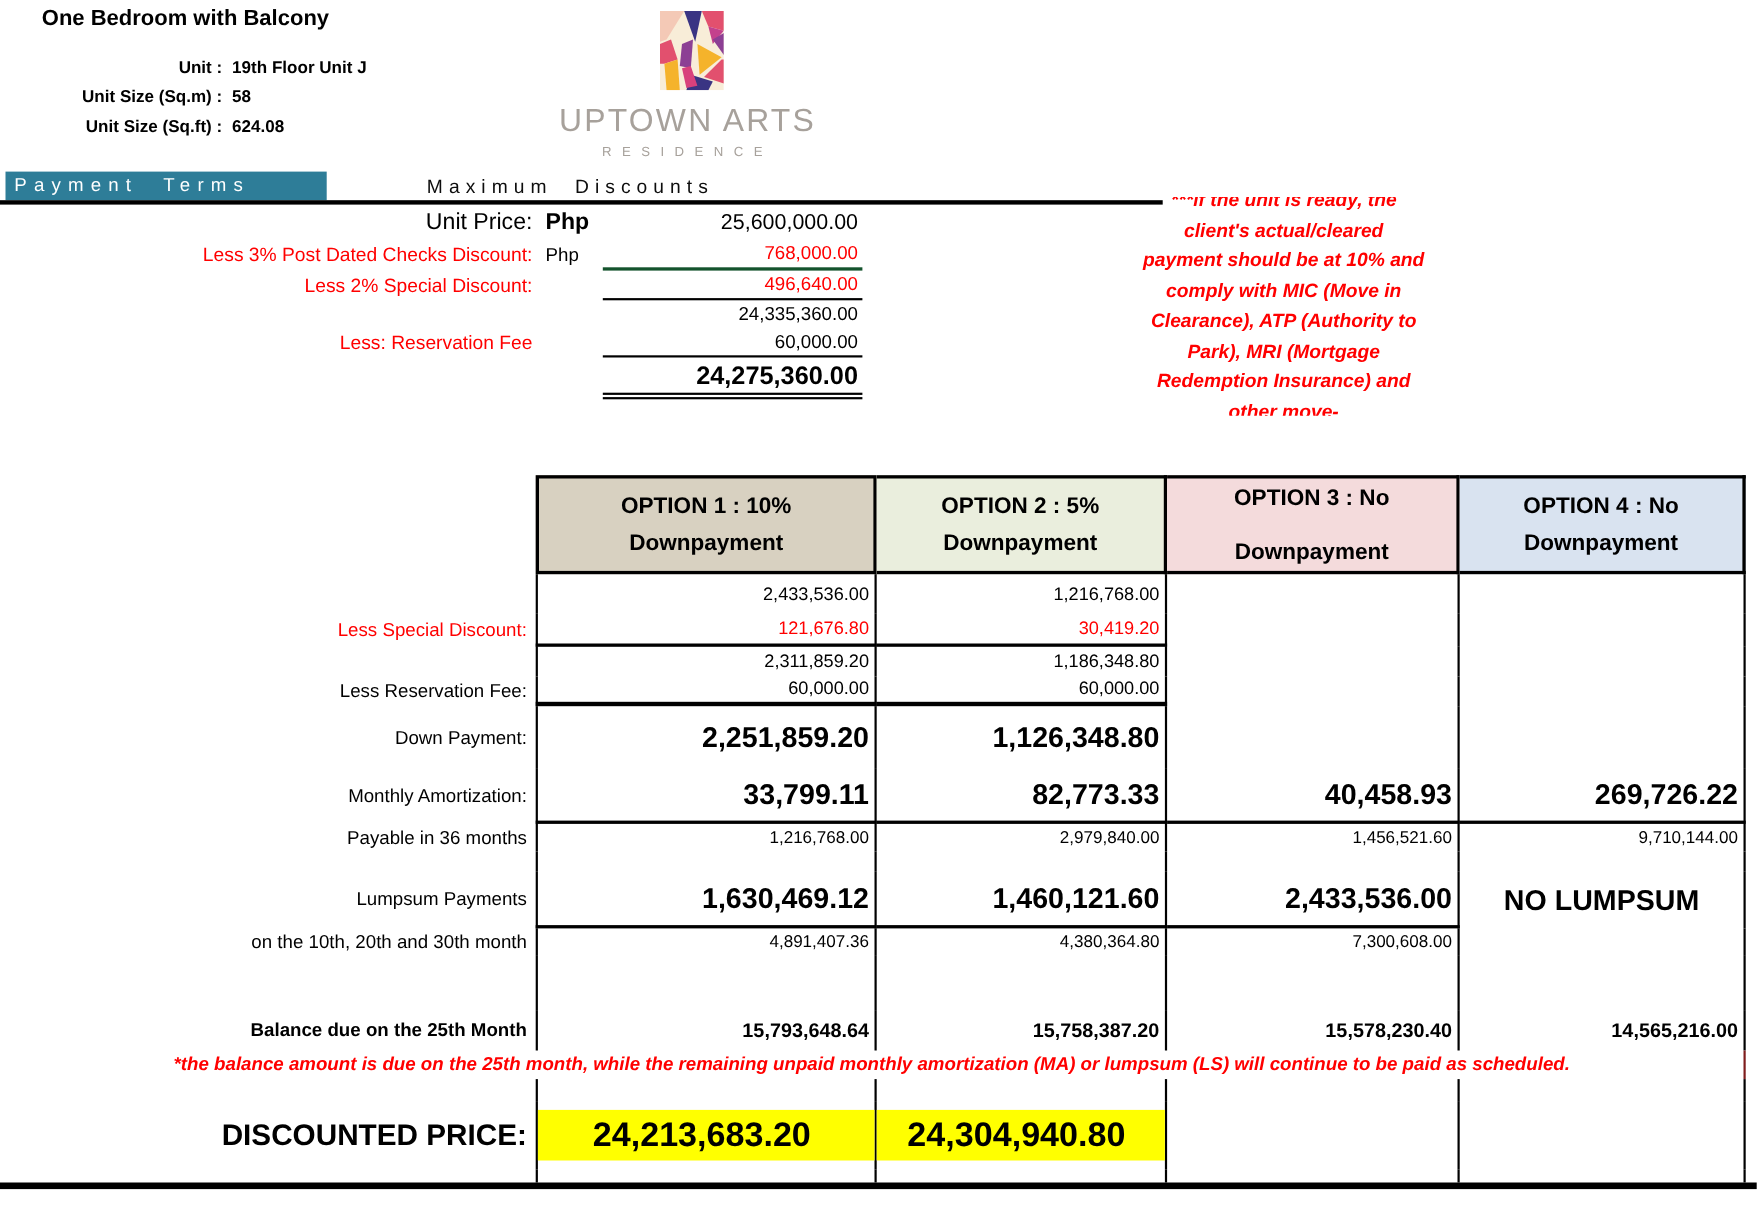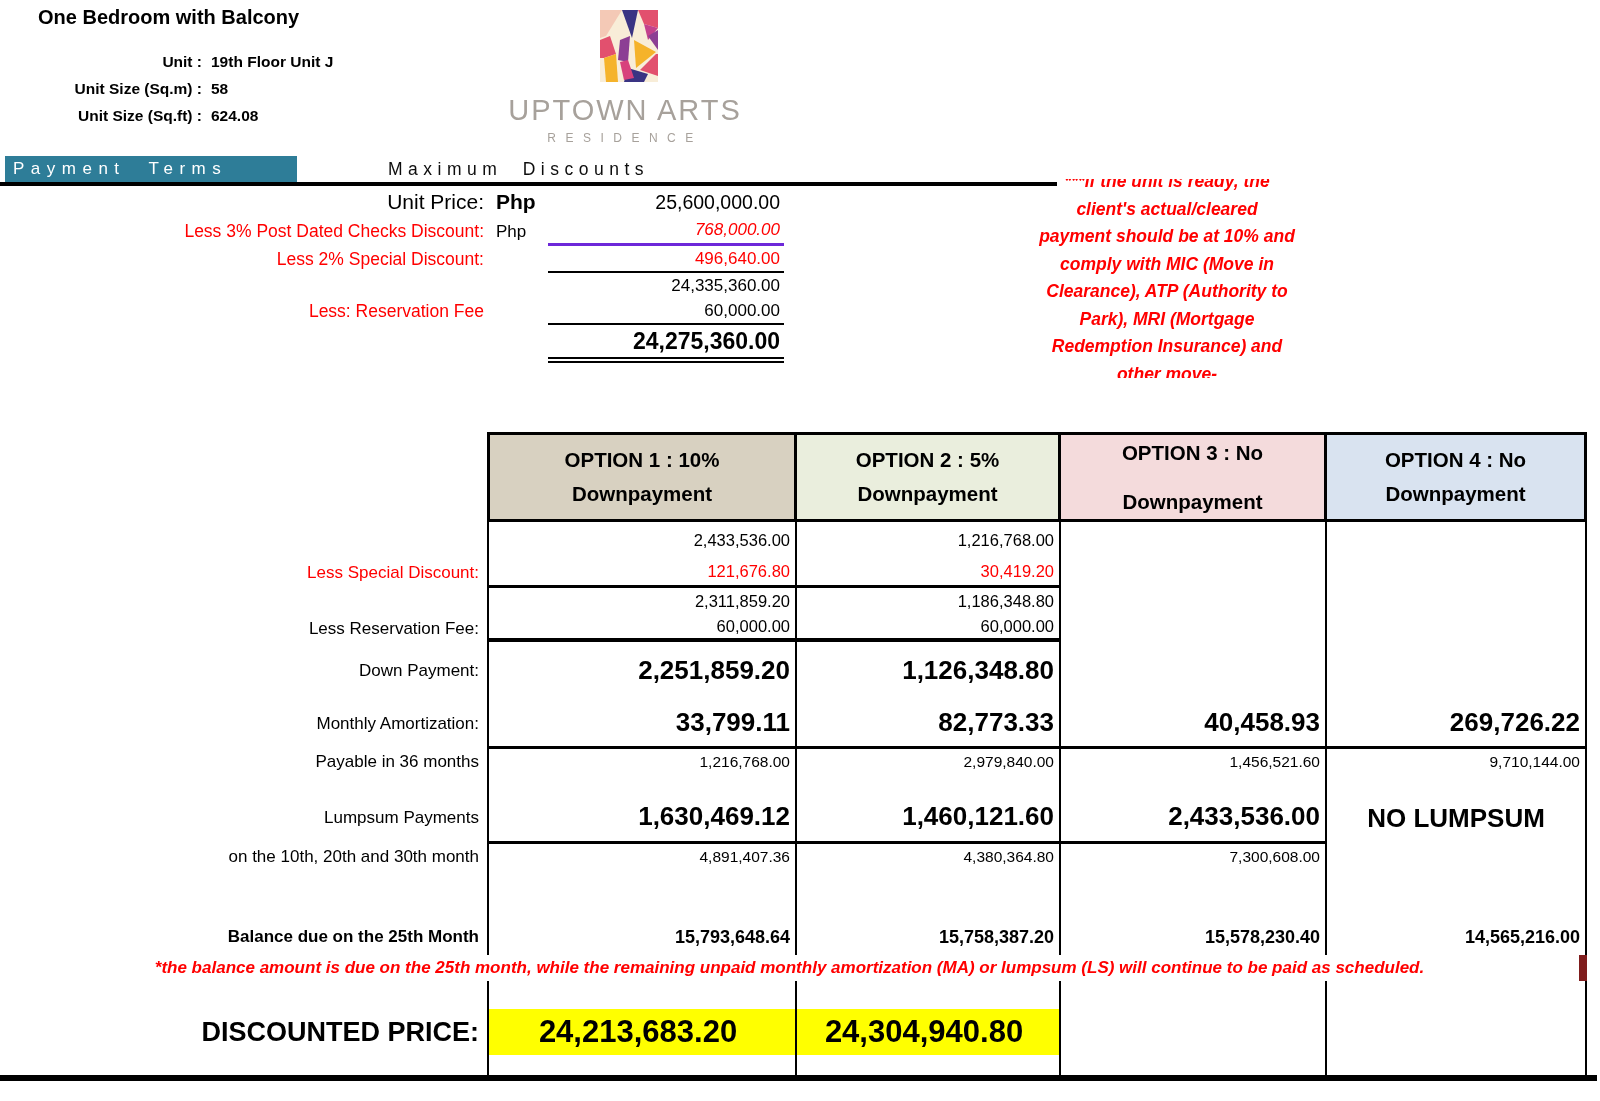--- a/index.html
+++ b/index.html
@@ -32,21 +32,21 @@
   .price-summary{position:absolute;left:0;top:187px;width:784px;}
   .prow{display:flex;align-items:center;}
   .plabel{flex:1;text-align:right;font-size:17.5px;}
   .pcur{width:64px;padding-left:12px;box-sizing:border-box;font-size:17px;}
   .pval{width:236px;text-align:left;padding-right:4px;box-sizing:border-box;font-size:17px;
         height:100%;display:flex;align-items:center;justify-content:flex-end;}
   .h30{height:30px;} .h29{height:29px;} .h25{height:25px;} .h27{height:27px;} .h38{height:38px;}
   .fs21{font-size:21px;} .fs19{font-size:19.5px;}
   .bold{font-weight:bold;}
   .red{color:#ff0000;}
-  .ub3{border-bottom:3px solid #6d28d9;font-style:italic;}
+  .ub3{border-bottom:3px solid #14532d;}
   .ub2{border-bottom:2px solid #000;}
   .ubdbl{border-bottom:6px double #000;}
   .total-val{font-size:23px;font-weight:bold;}
 
   
   .side-note{position:absolute;left:1038px;top:179px;width:258px;height:199px;overflow:hidden;}
   .side-note p{margin:-11px 0 0 0;color:#ff0000;font-weight:bold;font-style:italic;
                font-size:17.5px;line-height:27.5px;text-align:center;}
 
   
@@ -64,21 +64,21 @@
   .th.c0{border-left:3px solid #000;}
   .hbg1{background:#d8d1c1;} .hbg2{background:#eaeedd;} .hbg3{background:#f4dbdc;} .hbg4{background:#d9e3f0;}
   .rh36{height:36px;} .rh30{height:30px;} .rh27{height:27px;} .rh57{height:57px;} .rh50{height:50px;}
   .rh25{height:25px;} .rh18{height:18px;} .rh52{height:52px;} .rh26{height:26px;} .rh20{height:20px;}
   .rh62{height:62px;} .rh12{height:12px;}
   .num{font-size:16.5px;} .numsm{font-size:15.5px;}
   .bignum{font-size:26px;font-weight:bold;}
   .midnum{font-size:18px;font-weight:bold;}
   .bb3{border-bottom:3px solid #000;} .bb4{border-bottom:4px solid #000;}
   .centercell{justify-content:center;padding-right:0;}
-  .fnrow{width:1587px;box-sizing:border-box;border-right:8px solid #7f1d1d;display:flex;
+  .fnrow{width:1587px;box-sizing:border-box;border-right:2px solid #7f1d1d;display:flex;
          align-items:center;justify-content:center;}
   .fntext{color:#ff0000;font-weight:bold;font-style:italic;font-size:17px;}
   .dp-label{font-size:27px;font-weight:bold;}
   .ycell{padding:0;}
   .yellow{width:100%;height:46px;line-height:46px;background:#ffff00;font-size:31px;font-weight:bold;
           text-align:center;padding-right:8px;box-sizing:border-box;}
   .bottom-rule{position:absolute;left:0;top:1075px;width:1597px;height:6px;background:#000;}
 </style>
 </head>
 <body>

